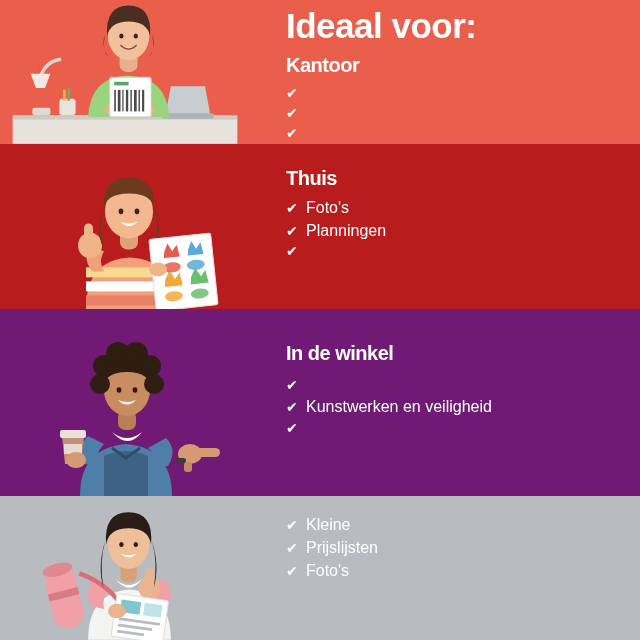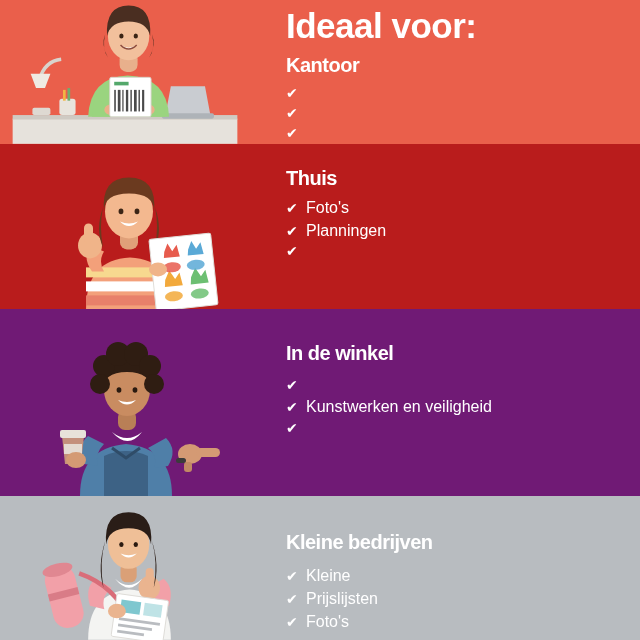--- a/index.html
+++ b/index.html
@@ -320,21 +320,20 @@
         <path d="M104 54 q-3 -36 25 -36 q28 0 25 36 q-3 -18 -25 -18 q-22 0 -25 18 z" fill="#2a1d17"></path>
         <path d="M103 50 q-9 28 -2 52 q-5 -28 2 -52 z" fill="#2a1d17"></path>
         <path d="M155 50 q9 28 2 52 q5 -28 -2 -52 z" fill="#2a1d17"></path>
         <ellipse cx="121" cy="54" rx="2.4" ry="2.8" fill="#2a1a10"></ellipse>
         <ellipse cx="137" cy="54" rx="2.4" ry="2.8" fill="#2a1a10"></ellipse>
         <path d="M120 64 q9 9 18 0 q-9 4 -18 0 z" fill="#ffffff"></path>
         <path d="M114 92 q15 14 30 0 q-14 20 -30 0 z" fill="#ffffff"></path>
       </svg>
     </div>
     <div class="content">
-      <div class="heading">Kleine bedrijven</div>
       <ul class="bullets">
         <li>
           <span class="check">✔</span>
           <span>Kleine</span>
         </li>
         <li>
           <span class="check">✔</span>
           <span>Prijslijsten</span>
         </li>
         <li>

